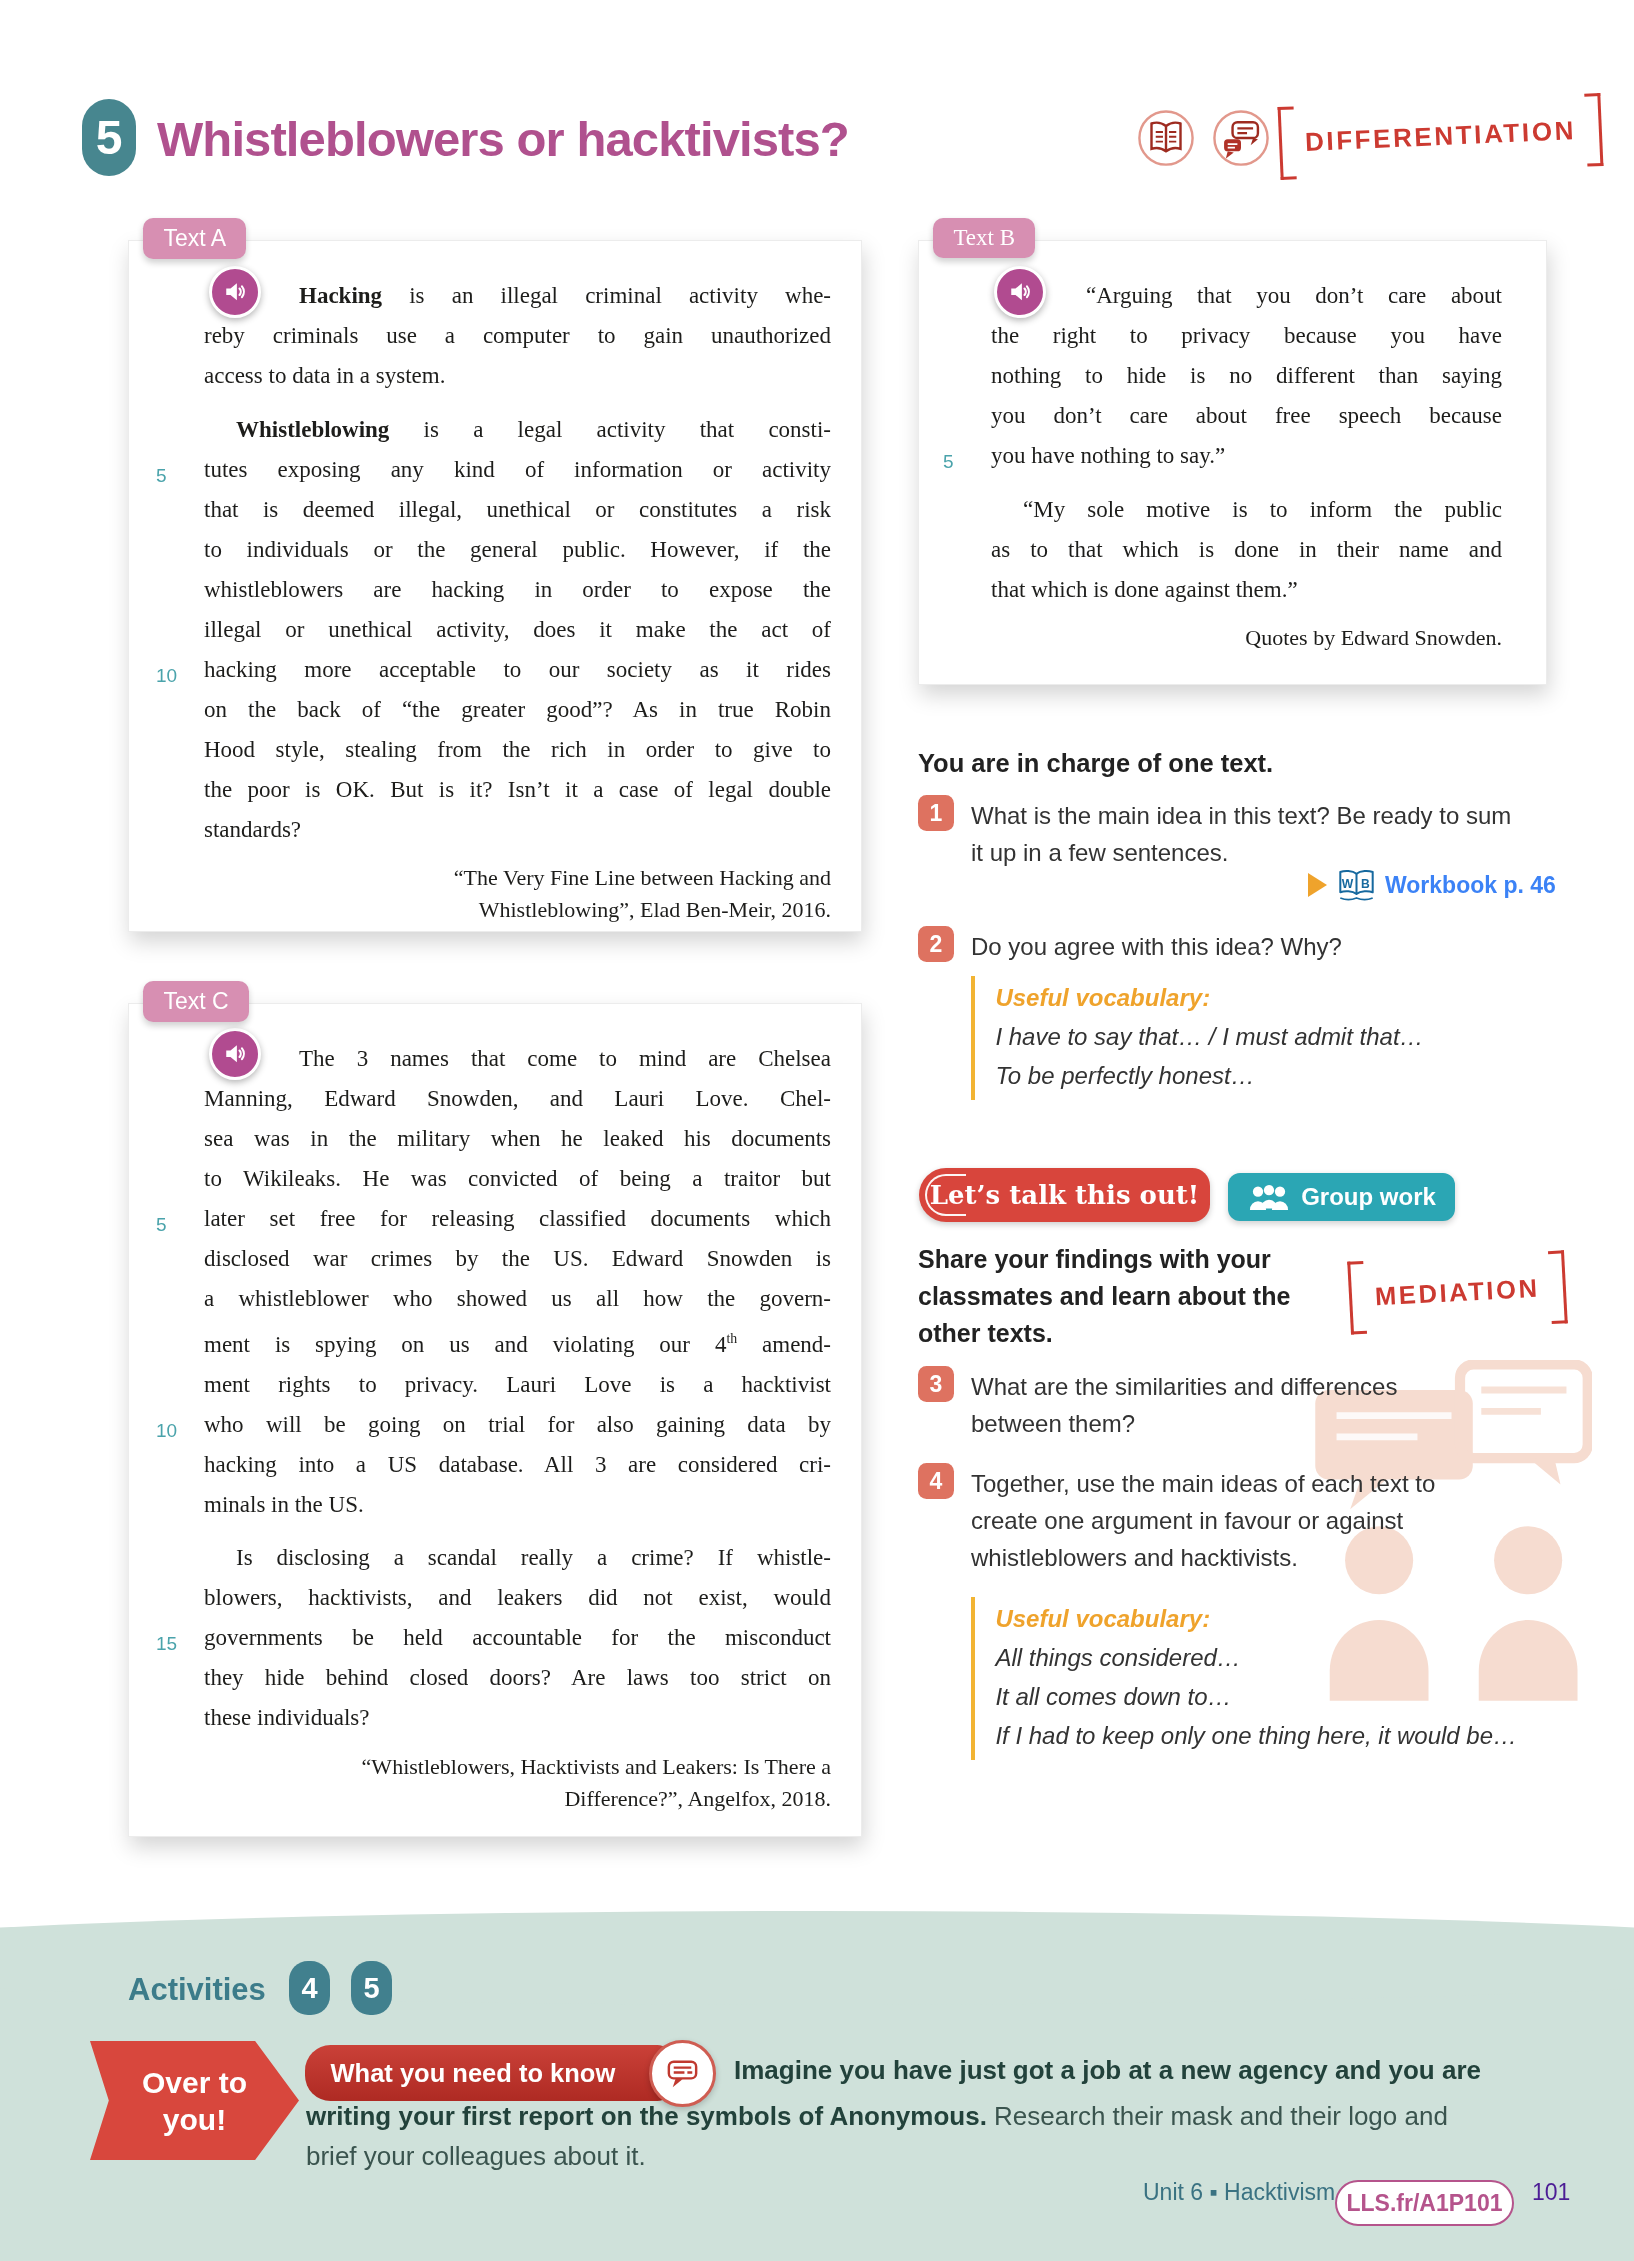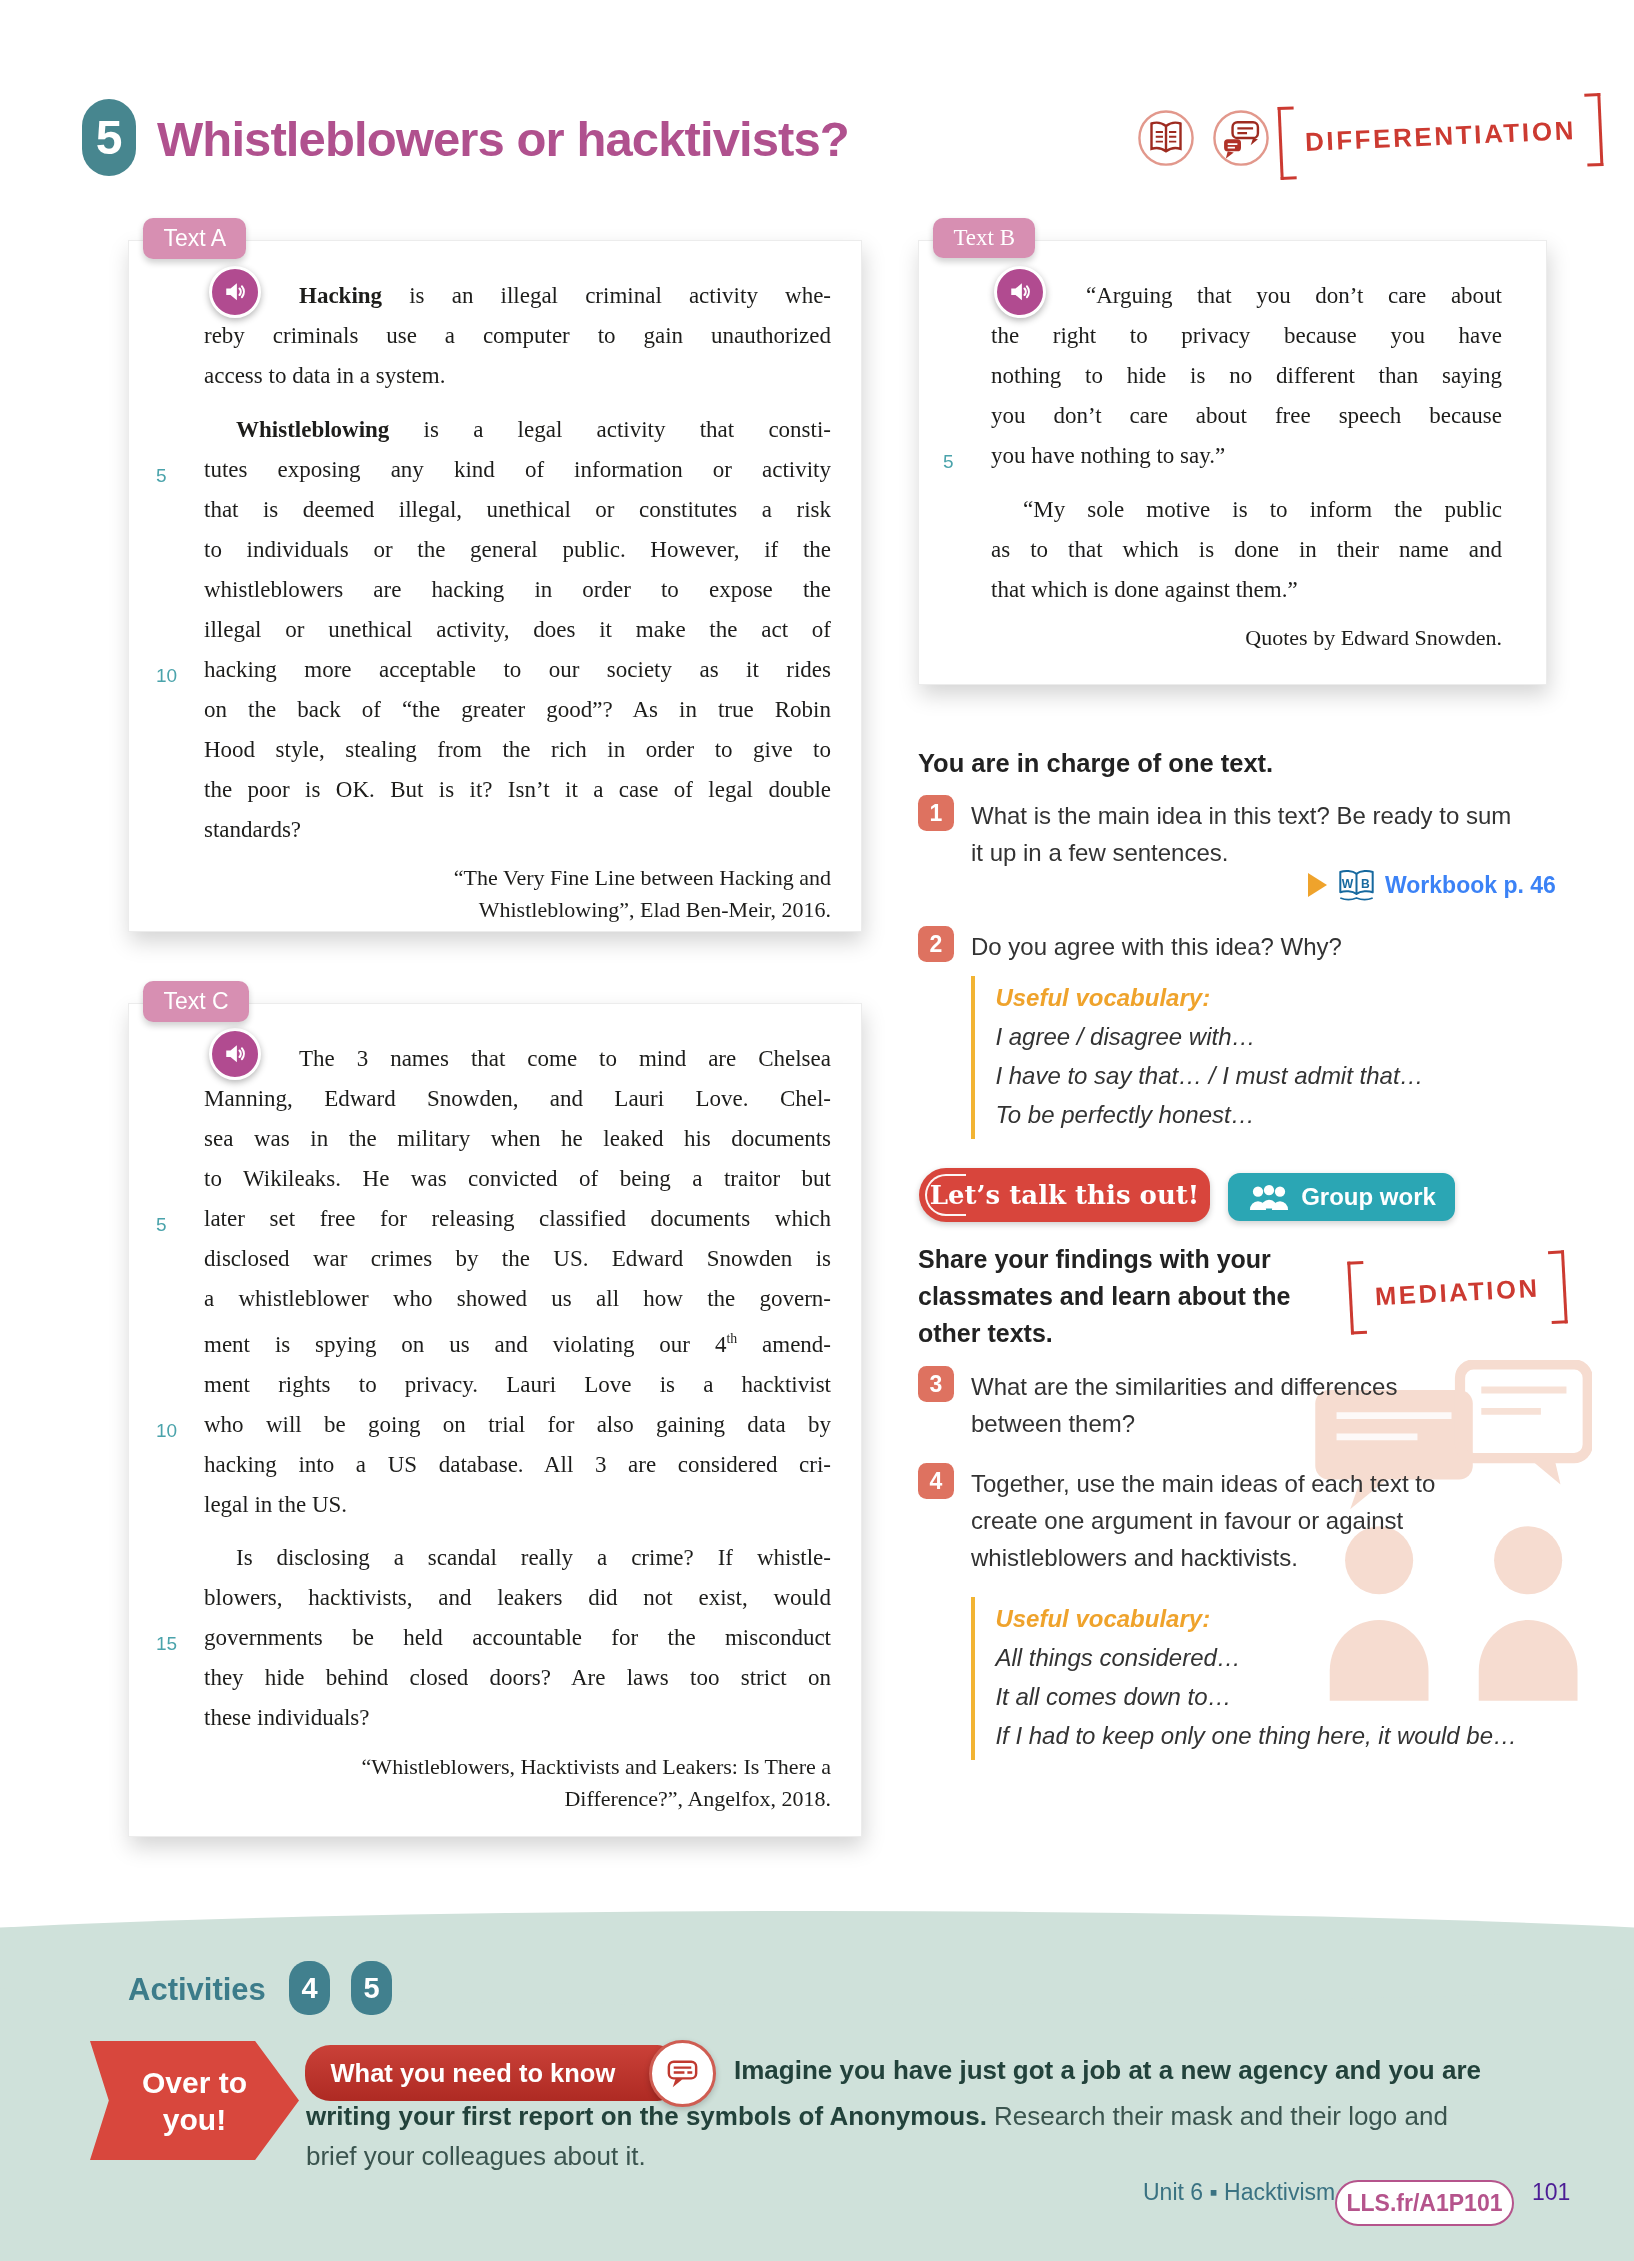--- a/index.html
+++ b/index.html
@@ -208,21 +208,21 @@
         <div class="line j">Manning, Edward Snowden, and Lauri Love. Chel-</div>
         <div class="line j">sea was in the military when he leaked his documents</div>
         <div class="line j">to Wikileaks. He was convicted of being a traitor but</div>
         <div class="line j"><span class="lnum">5</span>later set free for releasing classified documents which</div>
         <div class="line j">disclosed war crimes by the US. Edward Snowden is</div>
         <div class="line j">a whistleblower who showed us all how the govern-</div>
         <div class="line j">ment is spying on us and violating our 4<sup>th</sup> amend-</div>
         <div class="line j">ment rights to privacy. Lauri Love is a hacktivist</div>
         <div class="line j"><span class="lnum">10</span>who will be going on trial for also gaining data by</div>
         <div class="line j">hacking into a US database. All 3 are considered cri-</div>
-        <div class="line">legal in the US.</div>
+        <div class="line">minals in the US.</div>
       </div>
     <div class="gap16"></div>
     <div class="para p-indent">
         <div class="line j">Is disclosing a scandal really a crime? If whistle-</div>
         <div class="line j">blowers, hacktivists, and leakers did not exist, would</div>
         <div class="line j"><span class="lnum">15</span>governments be held accountable for the misconduct</div>
         <div class="line j">they hide behind closed doors? Are laws too strict on</div>
         <div class="line">these individuals?</div>
       </div>
     <div class="citation">
@@ -253,21 +253,20 @@
   </div>
 
   <div class="item" style="left:918px;top:926px;">
     <div class="numbadge">2</div>
     <div class="itemtext" style="width:553px;">Do you agree with this idea? Why?</div>
   </div>
 
   <div class="vocab" style="left:971px;top:976px;width:545px;">
     <div class="vtitle">Useful vocabulary:</div>
     <div>
-        <div class="line">I agree / disagree with…</div>
         <div class="line">I have to say that… / I must admit that…</div>
         <div class="line">To be perfectly honest…</div>
       </div>
   </div>
 
   <div class="talkbtn">
       <span>Let’s talk this out!</span>
     </div>
   <div class="groupbadge">
     <svg viewBox="0 0 60 36" width="44" height="27" fill="#fff">

